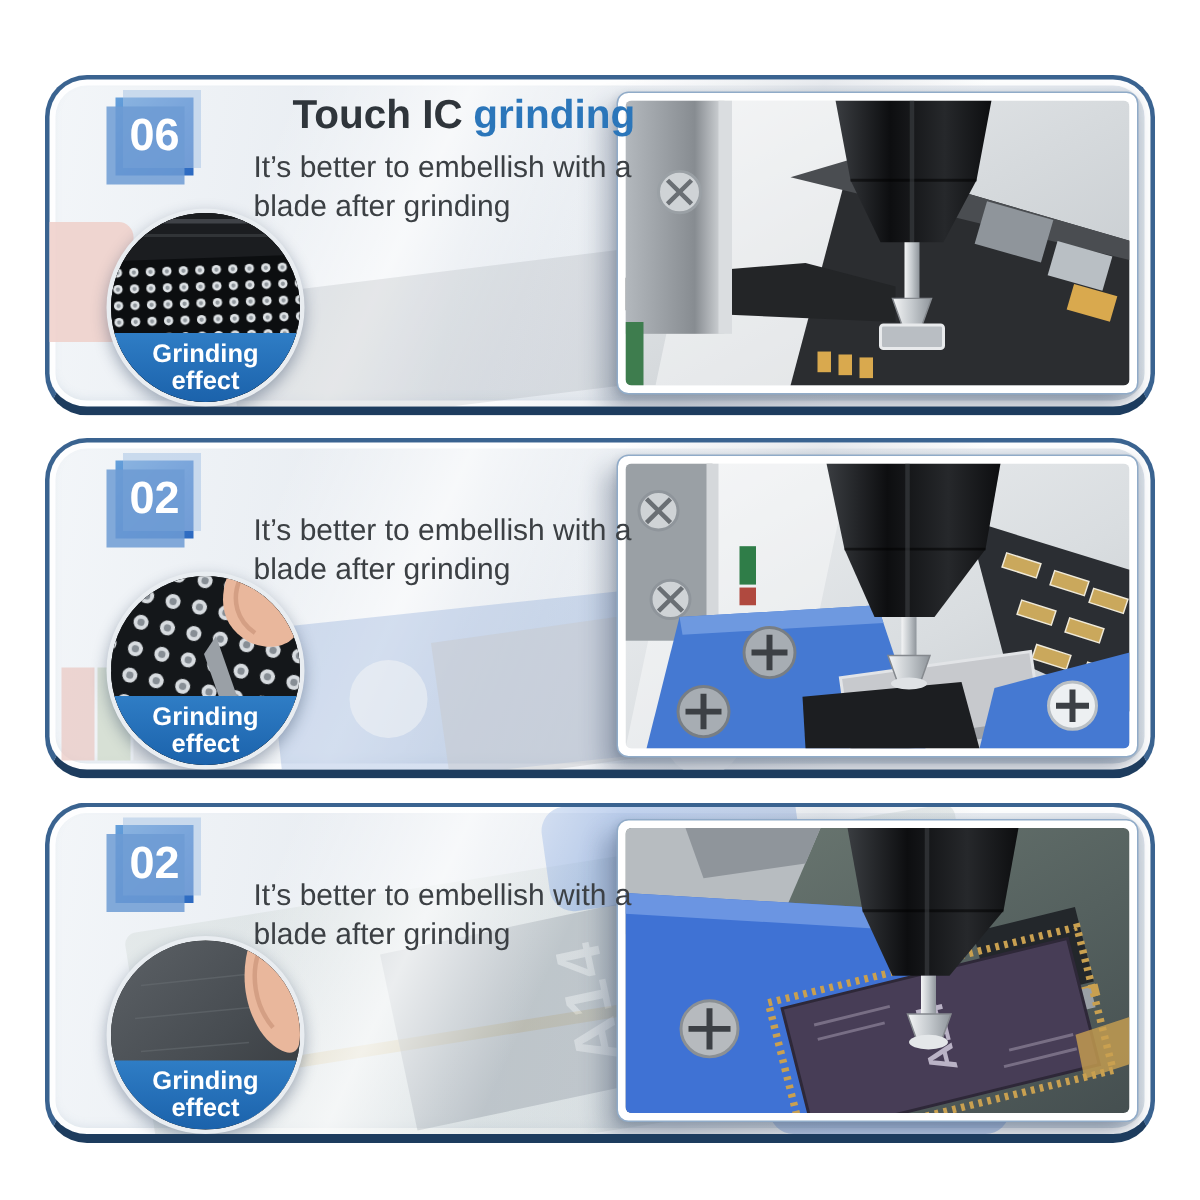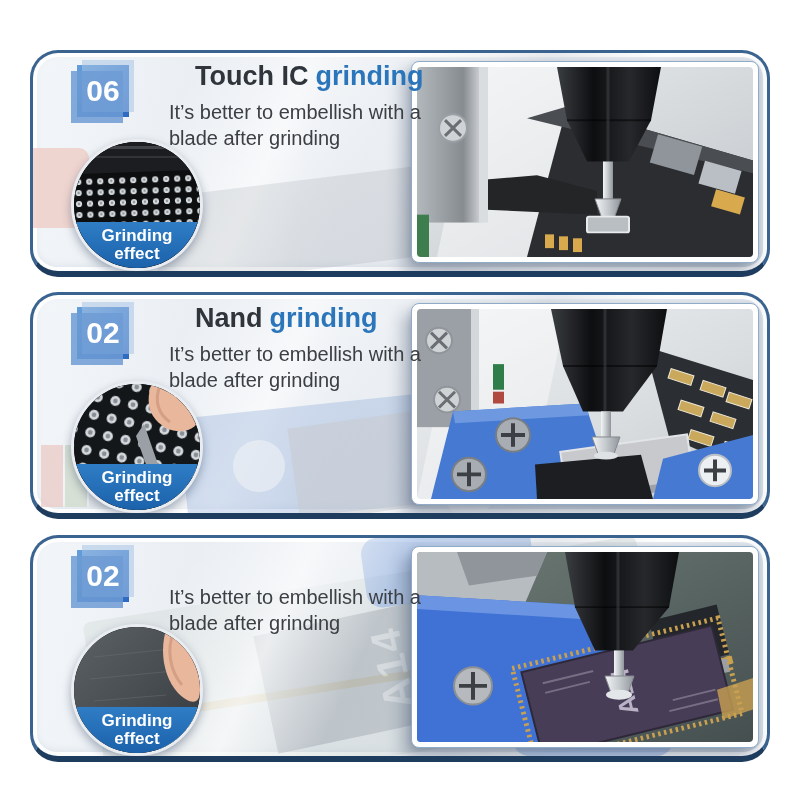--- a/index.html
+++ b/index.html
@@ -152,21 +152,20 @@
   <div class="streak bg-deco"></div>
   <div class="bg-deco p2-clamp"></div>
   <div class="bg-deco p2-chip"></div>
   <div class="p2-screw s1"></div>
   <div class="p2-screw s2"></div>
   <div class="p2-strip pink"></div>
   <div class="p2-strip green"></div>
   <div class="p2-strip gray"></div>
 
   <div class="badge">02</div>
-  <div class="title"><span>Nand</span><span class="accent">grinding</span></div>
   <div class="subtitle">It’s better to embellish with a blade after grinding</div>
 
   <div class="inset">
     <svg viewBox="0 0 126 126">
       <defs>
         <pattern id="c2dots" width="18" height="18" patternUnits="userSpaceOnUse" patternTransform="rotate(12)">
           <circle cx="8" cy="8" r="5" fill="#d8dce0"></circle>
             <circle cx="8" cy="8" r="2.4" fill="#878e95"></circle>
         </pattern>
       </defs>

